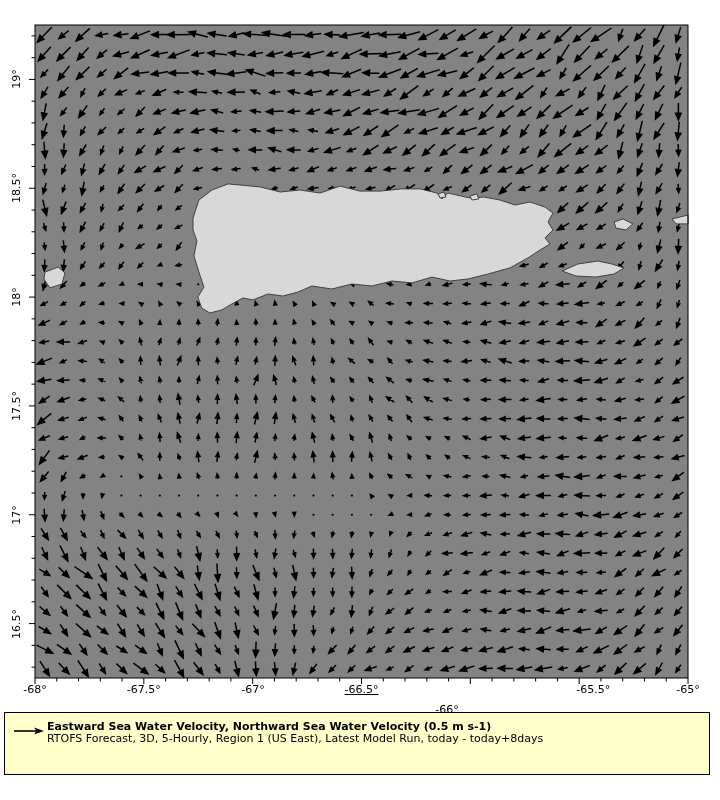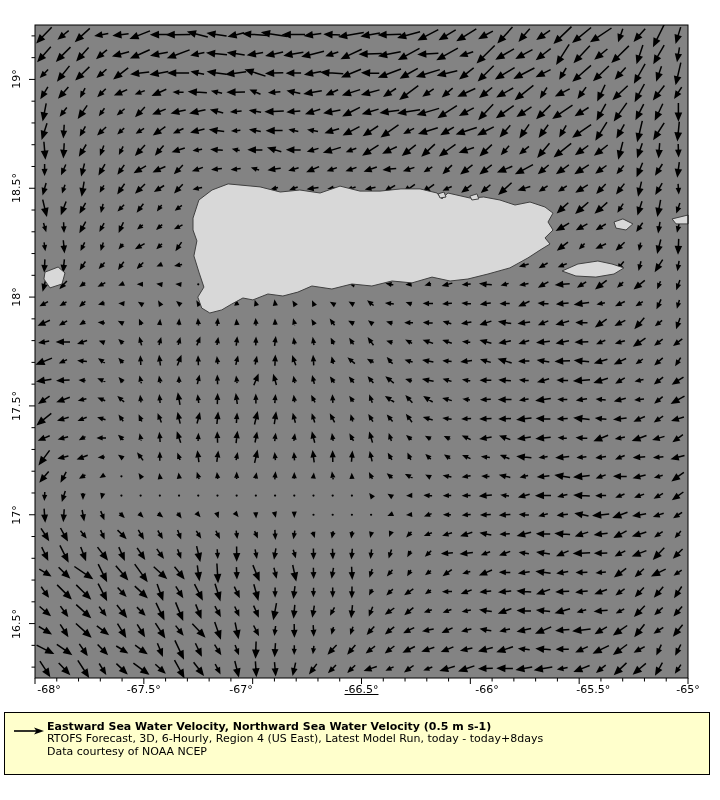--- a/index.html
+++ b/index.html
@@ -1175,39 +1175,38 @@
         <line x1="35" y1="144.7166666666668" x2="31.5" y2="144.7166666666668"></line>
         <line x1="35" y1="122.94999999999985" x2="31.5" y2="122.94999999999985"></line>
         <line x1="35" y1="101.18333333333365" x2="31.5" y2="101.18333333333365"></line>
         <line x1="35" y1="79.41666666666666" x2="29" y2="79.41666666666666"></line>
         <line x1="35" y1="57.649999999999686" x2="31.5" y2="57.649999999999686"></line>
         <line x1="35" y1="35.88333333333349" x2="31.5" y2="35.88333333333349"></line>
       </g>
     </svg>
 
   <div id="tick-labels">
-      <div class="tick-label-x" style="left: 49px;">-68°</div>
+      <div class="tick-label-x" style="left: 35px;">-68°</div>
       <div class="tick-label-x" style="left: 143.833px; text-align: right;">-67.5°</div>
-      <div class="tick-label-x" style="left: 241px; text-align: right;">-67°</div>
+      <div class="tick-label-x" style="left: 253px; text-align: right;">-67°</div>
       <div class="tick-label-x" style="left: 361.5px; text-decoration: underline;">-66.5°</div>
-      <div class="tick-label-x" style="left: 487px;">-66°</div>
+      <div class="tick-label-x" style="left: 447px; margin-top: 20px;">-66°</div>
       <div class="tick-label-x" style="left: 579.167px; margin-left: 14px;">-65.5°</div>
       <div class="tick-label-x" style="left: 688px; text-align: center;">-65°</div>
       <div class="tick-label-y" style="top: 79.4167px;">19°</div>
       <div class="tick-label-y" style="top: 188.25px;">18.5°</div>
       <div class="tick-label-y" style="top: 297.083px;">18°</div>
       <div class="tick-label-y" style="top: 405.917px;">17.5°</div>
       <div class="tick-label-y" style="top: 514.75px;">17°</div>
       <div class="tick-label-y" style="top: 623.583px;">16.5°</div>
     </div>
 
   <div id="legend-box" style="background: rgb(255, 255, 204);">
     <svg id="legend-key" width="34" height="12">
       <line x1="1" y1="6" x2="24" y2="6" stroke="#000" stroke-width="1.6"></line>
       <polygon points="31,6 21,2.5 23.5,6 21,9.5" fill="#000"></polygon>
     </svg>
     <div id="legend-text">
       <div id="legend-title">Eastward Sea Water Velocity, Northward Sea Water Velocity (0.5 m s-1)</div>
-      <div>RTOFS Forecast, 3D, 6-Hourly, Region 4 (US East), Latest Model Run, today - today+8days</div>
-      <div>Data courtesy of NOAA NCEP</div>
+      <div>RTOFS Forecast, 3D, 5-Hourly, Region 1 (US East), Latest Model Run, today - today+8days</div>
     </div>
   </div>
 </div>
 
 </body></html>

